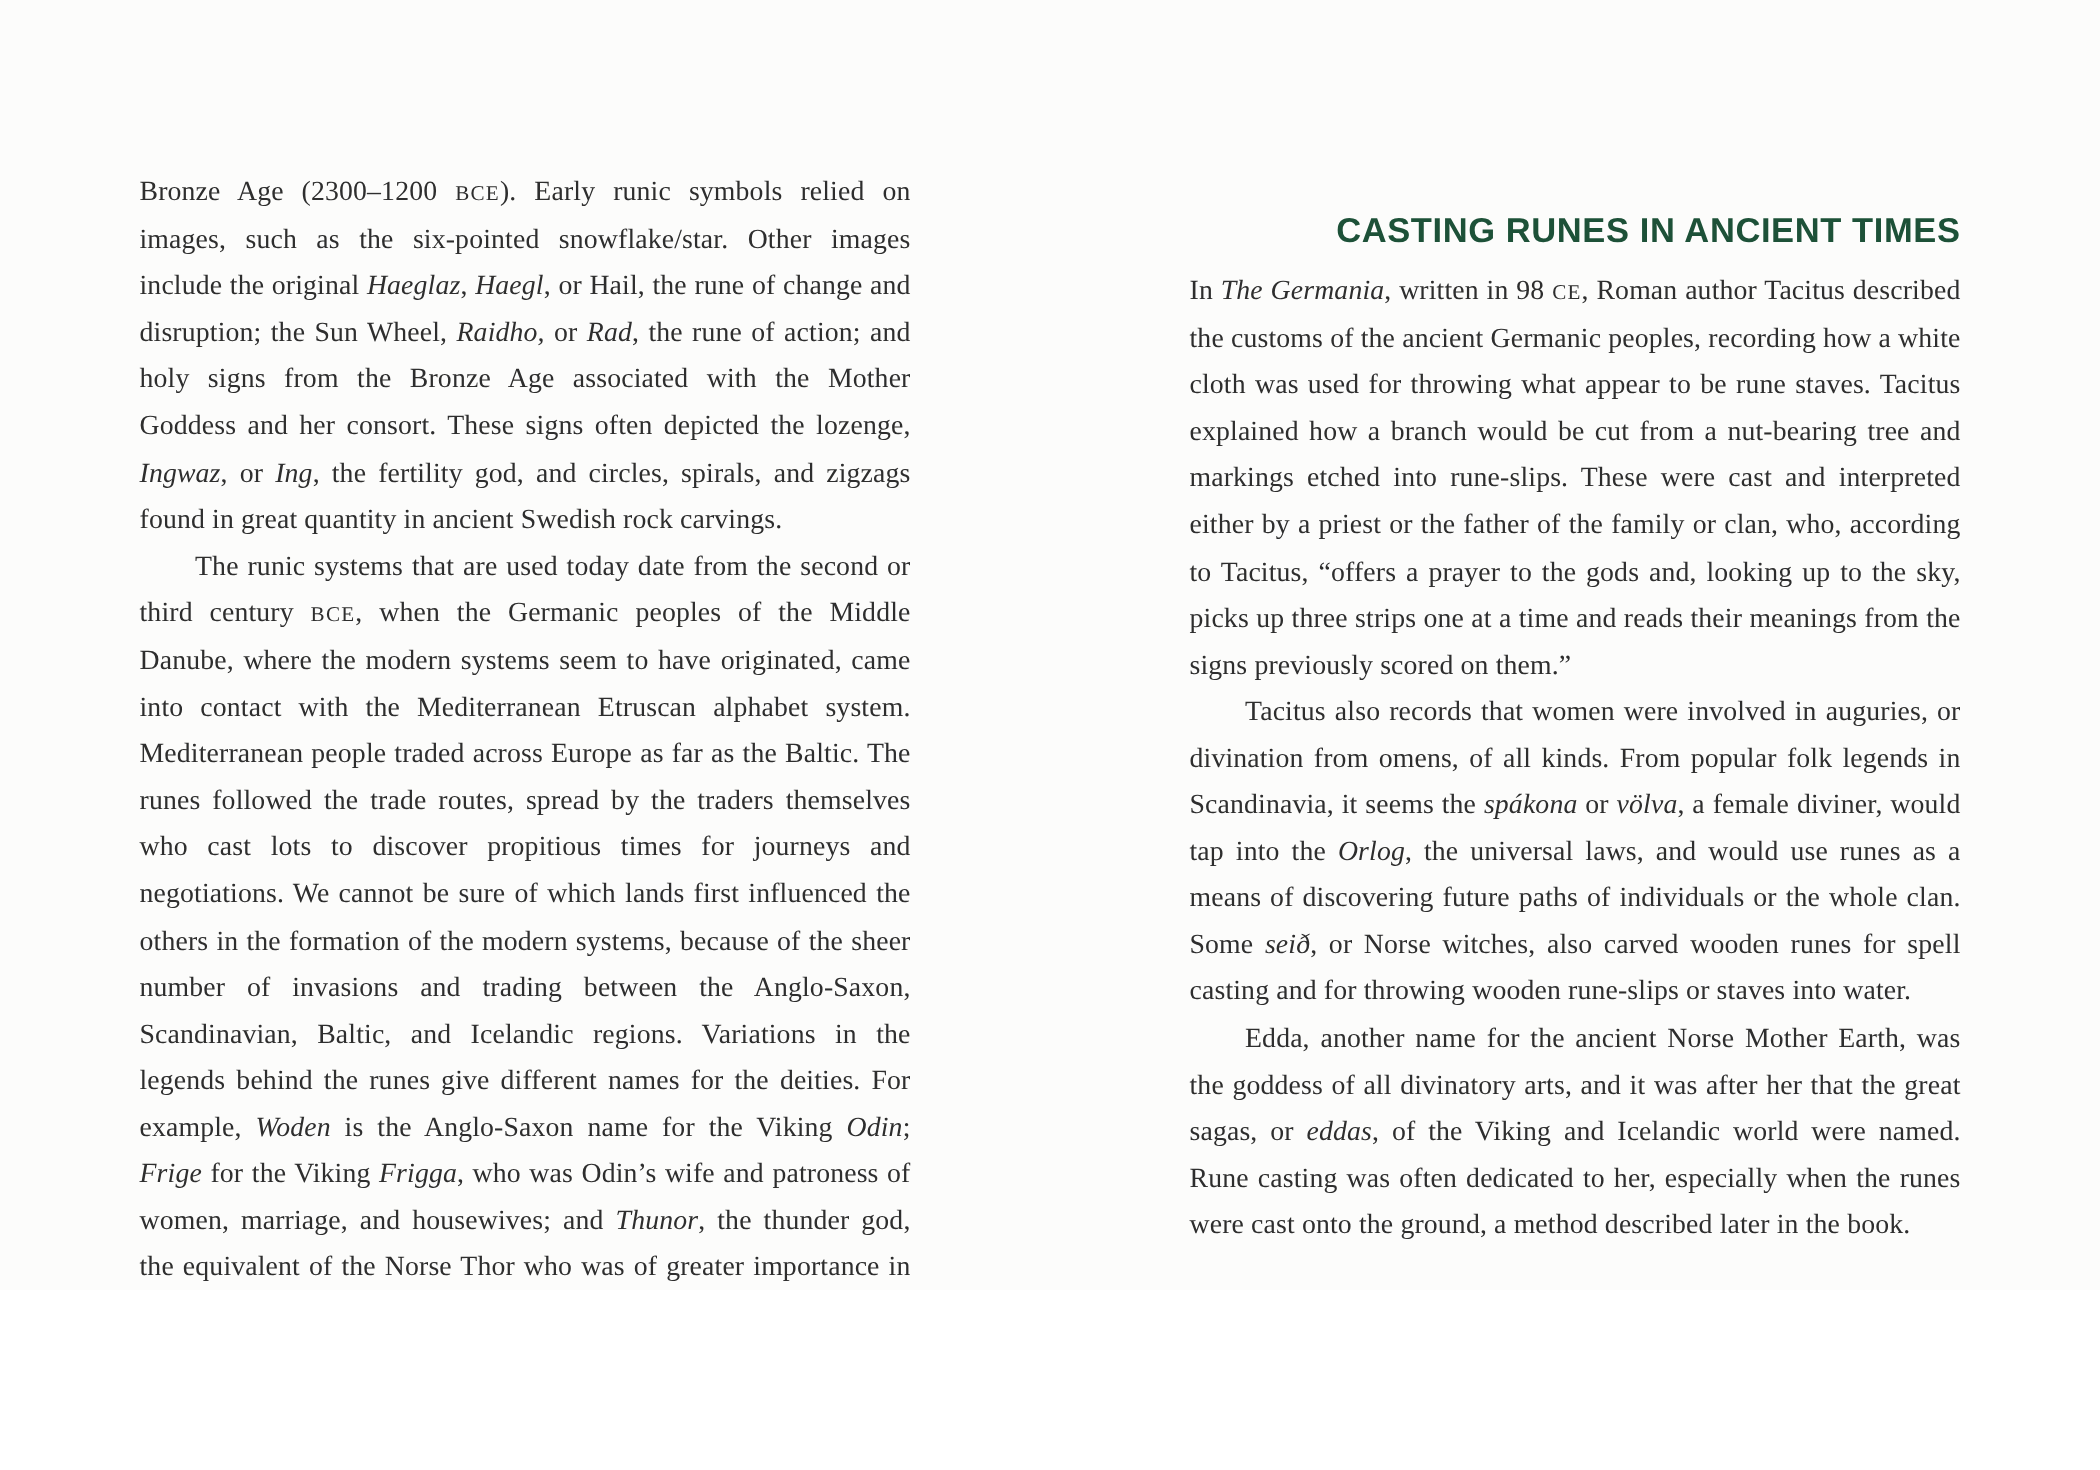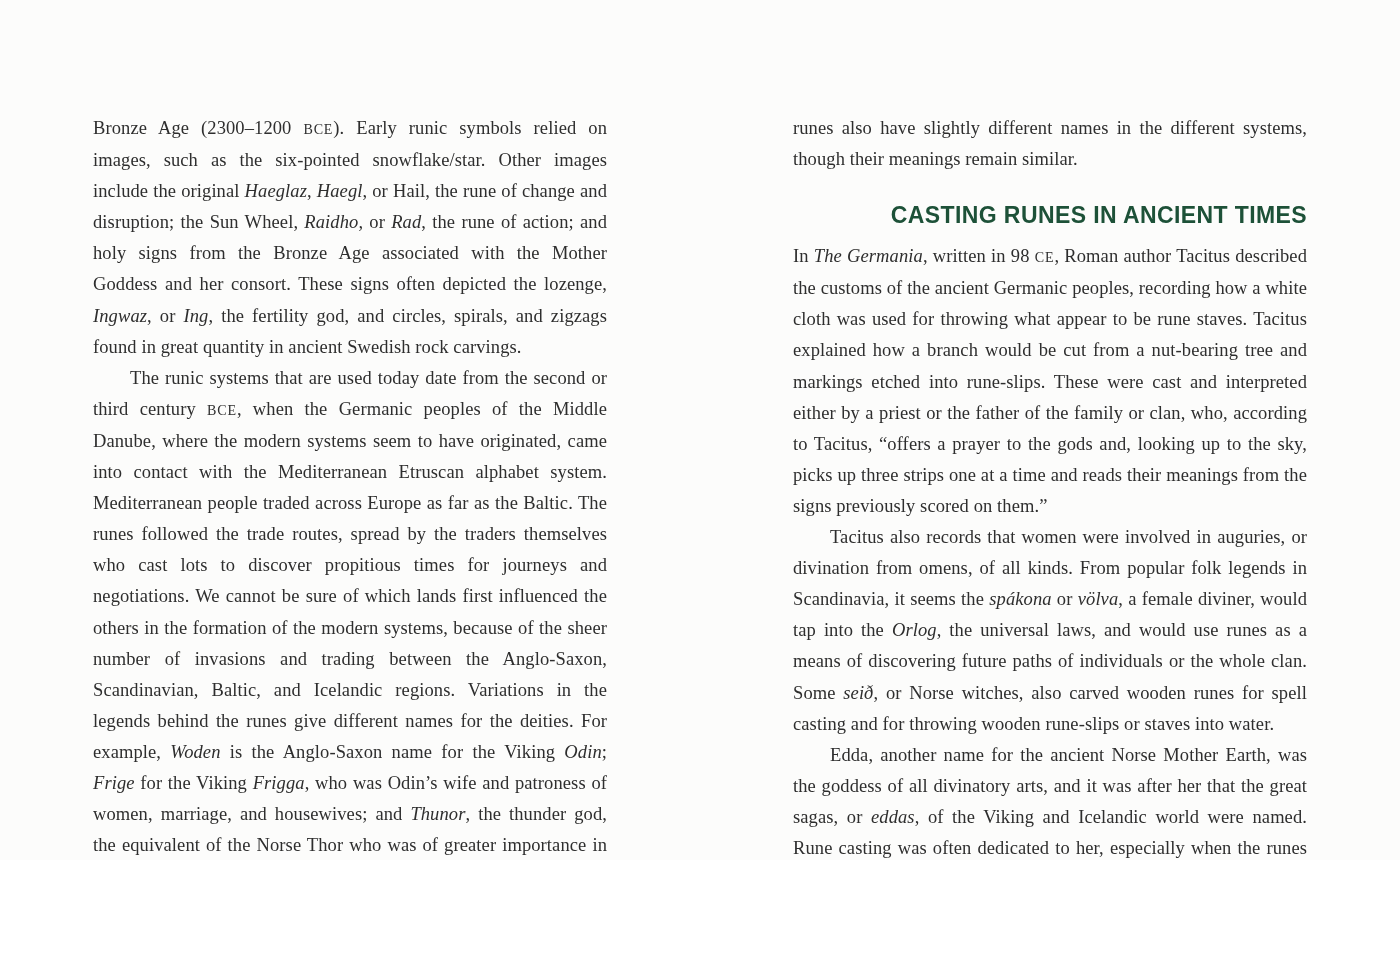--- a/index.html
+++ b/index.html
@@ -70,21 +70,20 @@
 
   <div class="page">
     <p class="body"><span>Bronze Age (2300–1200 </span><span class="sc">BCE</span><span>). Early runic symbols relied on images, such as the six-pointed snowflake/star. Other images include the original </span><span class="it">Haeglaz</span><span>, </span><span class="it">Haegl</span><span>, or Hail, the rune of change and disruption; the Sun Wheel, </span><span class="it">Raidho,</span><span> or </span><span class="it">Rad</span><span>, the rune of action; and holy signs from the Bronze Age associated with the Mother Goddess and her consort. These signs often depicted the lozenge, </span><span class="it">Ingwaz</span><span>, or </span><span class="it">Ing</span><span>, the fertility god, and circles, spirals, and zigzags found in great quantity in ancient Swedish rock carvings.</span></p>
     <p class="body indent"><span>The runic systems that are used today date from the second or third century </span><span class="sc">BCE</span><span>, when the Germanic peoples of the Middle Danube, where the modern systems seem to have originated, came into contact with the Mediterranean Etruscan alphabet system. Mediterranean people traded across Europe as far as the Baltic. The runes followed the trade routes, spread by the traders themselves who cast lots to discover propitious times for journeys and negotiations. We cannot be sure of which lands first influenced the others in the formation of the modern systems, because of the sheer number of invasions and trading between the Anglo-Saxon, Scandinavian, Baltic, and Icelandic regions. Variations in the legends behind the runes give different names for the deities. For example, </span><span class="it">Woden</span><span> is the Anglo-Saxon name for the Viking </span><span class="it">Odin</span><span>; </span><span class="it">Frige</span><span> for the Viking </span><span class="it">Frigga</span><span>, who was Odin’s wife and patroness of women, marriage, and housewives; and </span><span class="it">Thunor</span><span>, the thunder god, the equivalent of the Norse Thor who was of greater importance in Anglo-Saxon cosmology than he was in Viking cosmology. The</span></p>
 
     <div class="pagenum outer-left">x</div>
     <div class="footer">Introduction</div>
   </div>
 
   <div class="page">
-    <p class="body"><span>runes also have slightly different names in the different systems, though their meanings remain similar.</span></p>
 
     <h2 class="section-heading">CASTING RUNES IN ANCIENT TIMES</h2>
 
     <p class="body"><span>In </span><span class="it">The Germania</span><span>, written in 98 </span><span class="sc">CE</span><span>, Roman author Tacitus described the customs of the ancient Germanic peoples, recording how a white cloth was used for throwing what appear to be rune staves. Tacitus explained how a branch would be cut from a nut-bearing tree and markings etched into rune-slips. These were cast and interpreted either by a priest or the father of the family or clan, who, according to Tacitus, “offers a prayer to the gods and, looking up to the sky, picks up three strips one at a time and reads their meanings from the signs previously scored on them.”</span></p>
     <p class="body indent"><span>Tacitus also records that women were involved in auguries, or divination from omens, of all kinds. From popular folk legends in Scandinavia, it seems the </span><span class="it">spákona</span><span> or </span><span class="it">völva</span><span>, a female diviner, would tap into the </span><span class="it">Orlog</span><span>, the universal laws, and would use runes as a means of discovering future paths of individuals or the whole clan. Some </span><span class="it">seið</span><span>, or Norse witches, also carved wooden runes for spell casting and for throwing wooden rune-slips or staves into water.</span></p>
     <p class="body indent"><span>Edda, another name for the ancient Norse Mother Earth, was the goddess of all divinatory arts, and it was after her that the great sagas, or </span><span class="it">eddas</span><span>, of the Viking and Icelandic world were named. Rune casting was often dedicated to her, especially when the runes were cast onto the ground, a method described later in the book.</span></p>
 
     <div class="footer">Introduction</div>
     <div class="pagenum outer-right">xi</div>
   </div>

